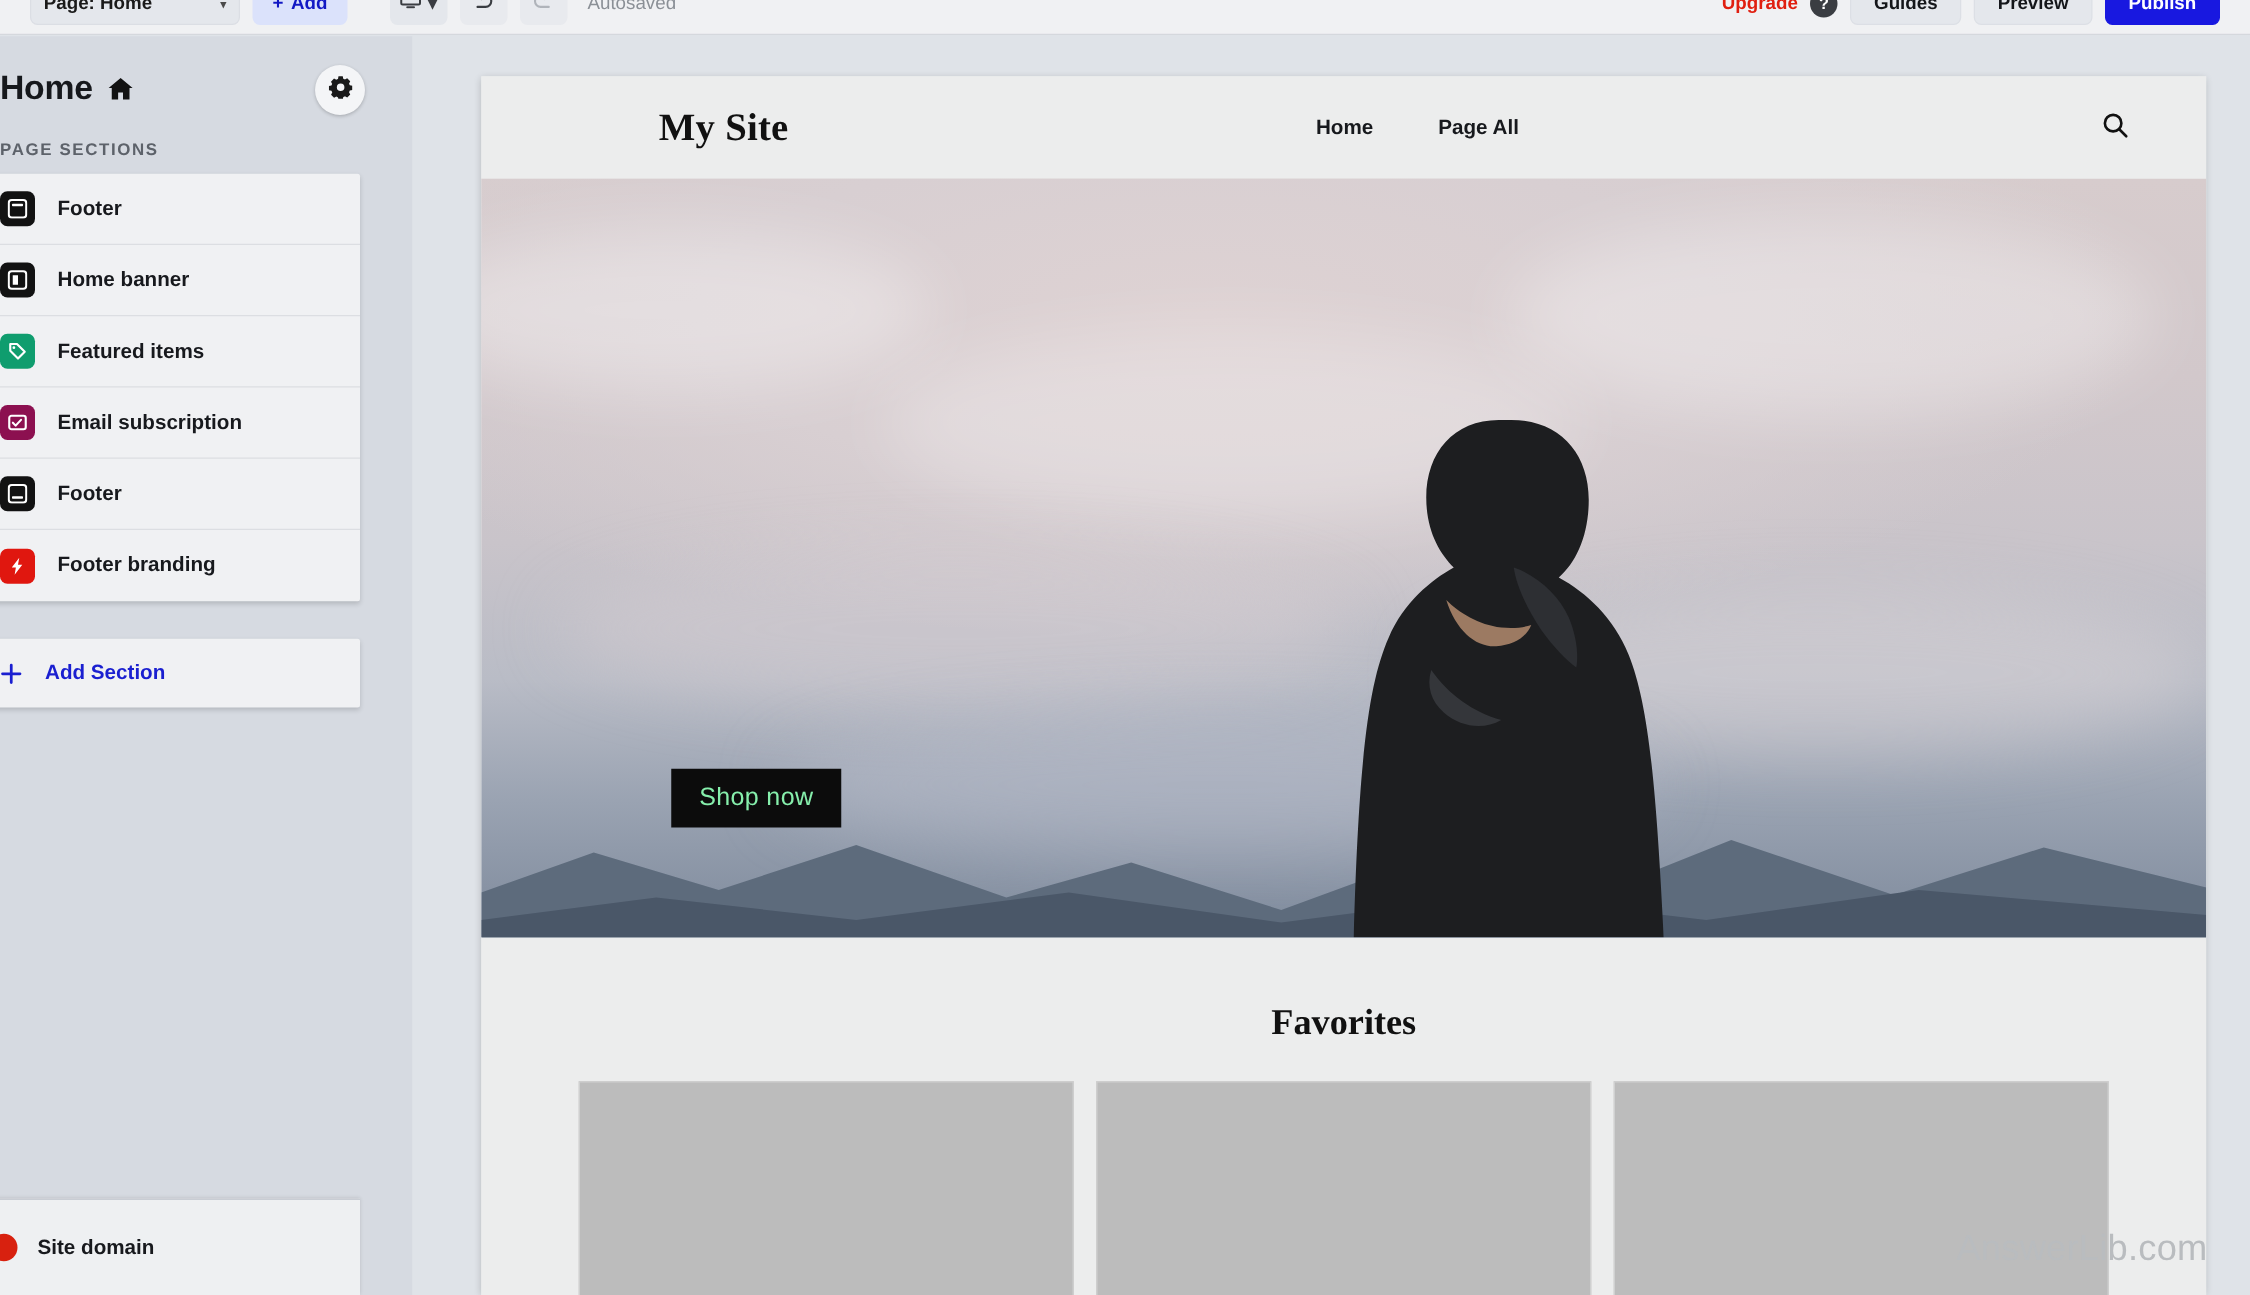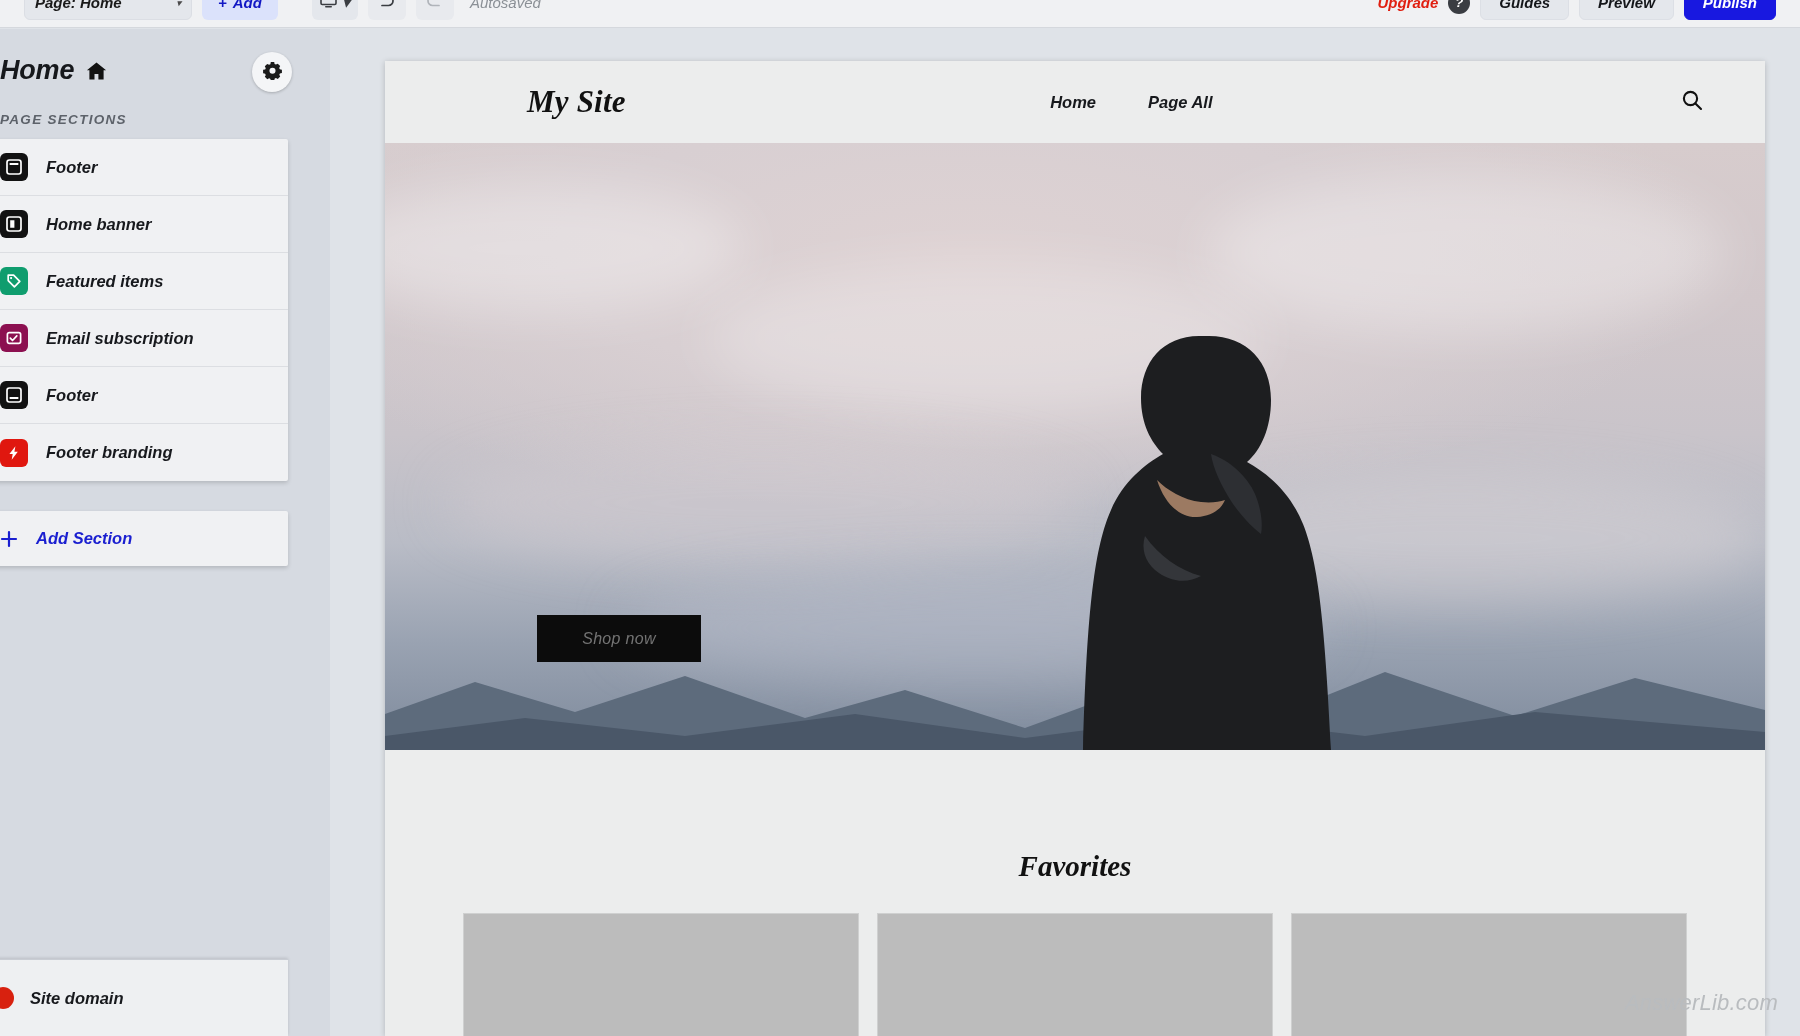--- a/index.html
+++ b/index.html
@@ -3,21 +3,21 @@
 <meta charset="utf-8">
 <style>
   * { box-sizing: border-box; margin: 0; padding: 0; }
   html, body {
     width: 1800px; height: 1036px;
     overflow: hidden;
     background: #dfe3e8;
     font-family: "Liberation Sans", sans-serif;
     -webkit-font-smoothing: antialiased;
   }
-  .app { position: relative; width: 1800px; height: 1036px; font-style: italic; }
+  .app { position: relative; width: 1800px; height: 1036px; }
 
   
   .toolbar {
     position: absolute; left: 0; top: -22px; width: 1800px; height: 50px;
     background: #f0f1f3;
     border-bottom: 1px solid #d5d8dd;
     display: flex; align-items: center; padding: 0 24px; gap: 10px;
   }
   .tb-pagesel {
     height: 34px; min-width: 168px; padding: 0 10px;
@@ -185,46 +185,46 @@
   .figure {
     position: absolute; left: 49%; bottom: 0; width: 270px; height: 420px;
   }
   .hero-copy { position: absolute; left: 152px; bottom: 88px; z-index: 6; }
   .hero-title {
     font-family: "Liberation Serif", serif;
     font-size: 51px; line-height: 1.08; font-weight: 700; color: #0d0d0d;
     max-width: 430px; letter-spacing: -0.5px;
   }
   .hero-btn {
-    margin-top: 34px; width: 164px; height: 47px;
-    background: #0c0c0c; color: #737373;
-    display: flex; align-items: center; justify-content: center;
-    font-size: 16px; font-weight: 400; letter-spacing: 0.3px;
+    margin-top: 34px; width: 136px; height: 47px;
+    background: #0c0c0c; color: #86efac;
+    display: flex; align-items: center; justify-content: center;
+    font-size: 20px; font-weight: 400; letter-spacing: 0.3px;
   }
 
   
   .fav {
     background: #eceded; padding-top: 52px; text-align: center;
   }
   .fav-title {
     font-family: "Liberation Serif", serif;
-    font-size: 29px; font-weight: 700; color: #111; margin-top: 48px;
+    font-size: 29px; font-weight: 700; color: #111;
   }
   .fav-grid {
     display: flex; gap: 18px; justify-content: center;
     padding: 30px 78px 0 78px;
   }
   .fav-card {
     flex: 1 1 0; height: 180px; background: #bcbcbc;
     border: 1px solid #cfd0d0;
   }
 
   .watermark {
-    position: absolute; right: 22px; bottom: 20px;
-    font-size: 22px; color: #b9bcbf; letter-spacing: 0.2px;
+    position: absolute; right: 34px; bottom: 20px;
+    font-size: 29px; color: #b9bcbf; letter-spacing: 0.2px;
     z-index: 40; pointer-events: none;
   }
 </style>
 </head>
 <body>
 
 <div class="app">
 
   <div class="toolbar">
 

